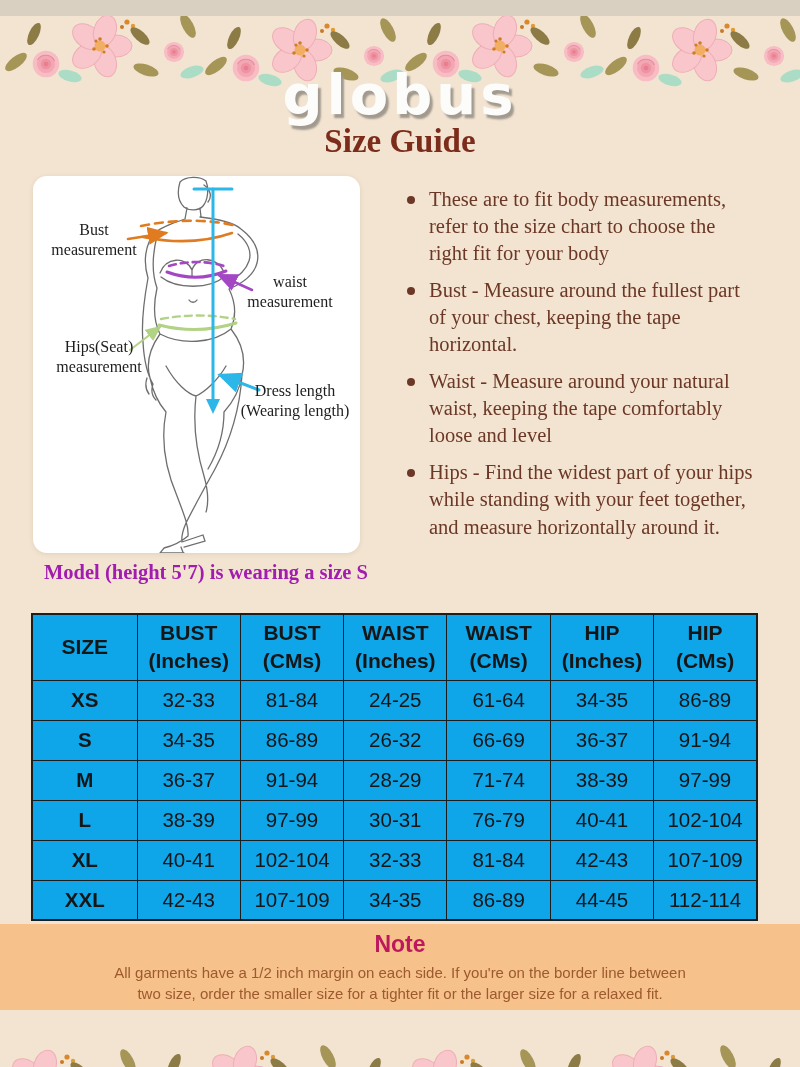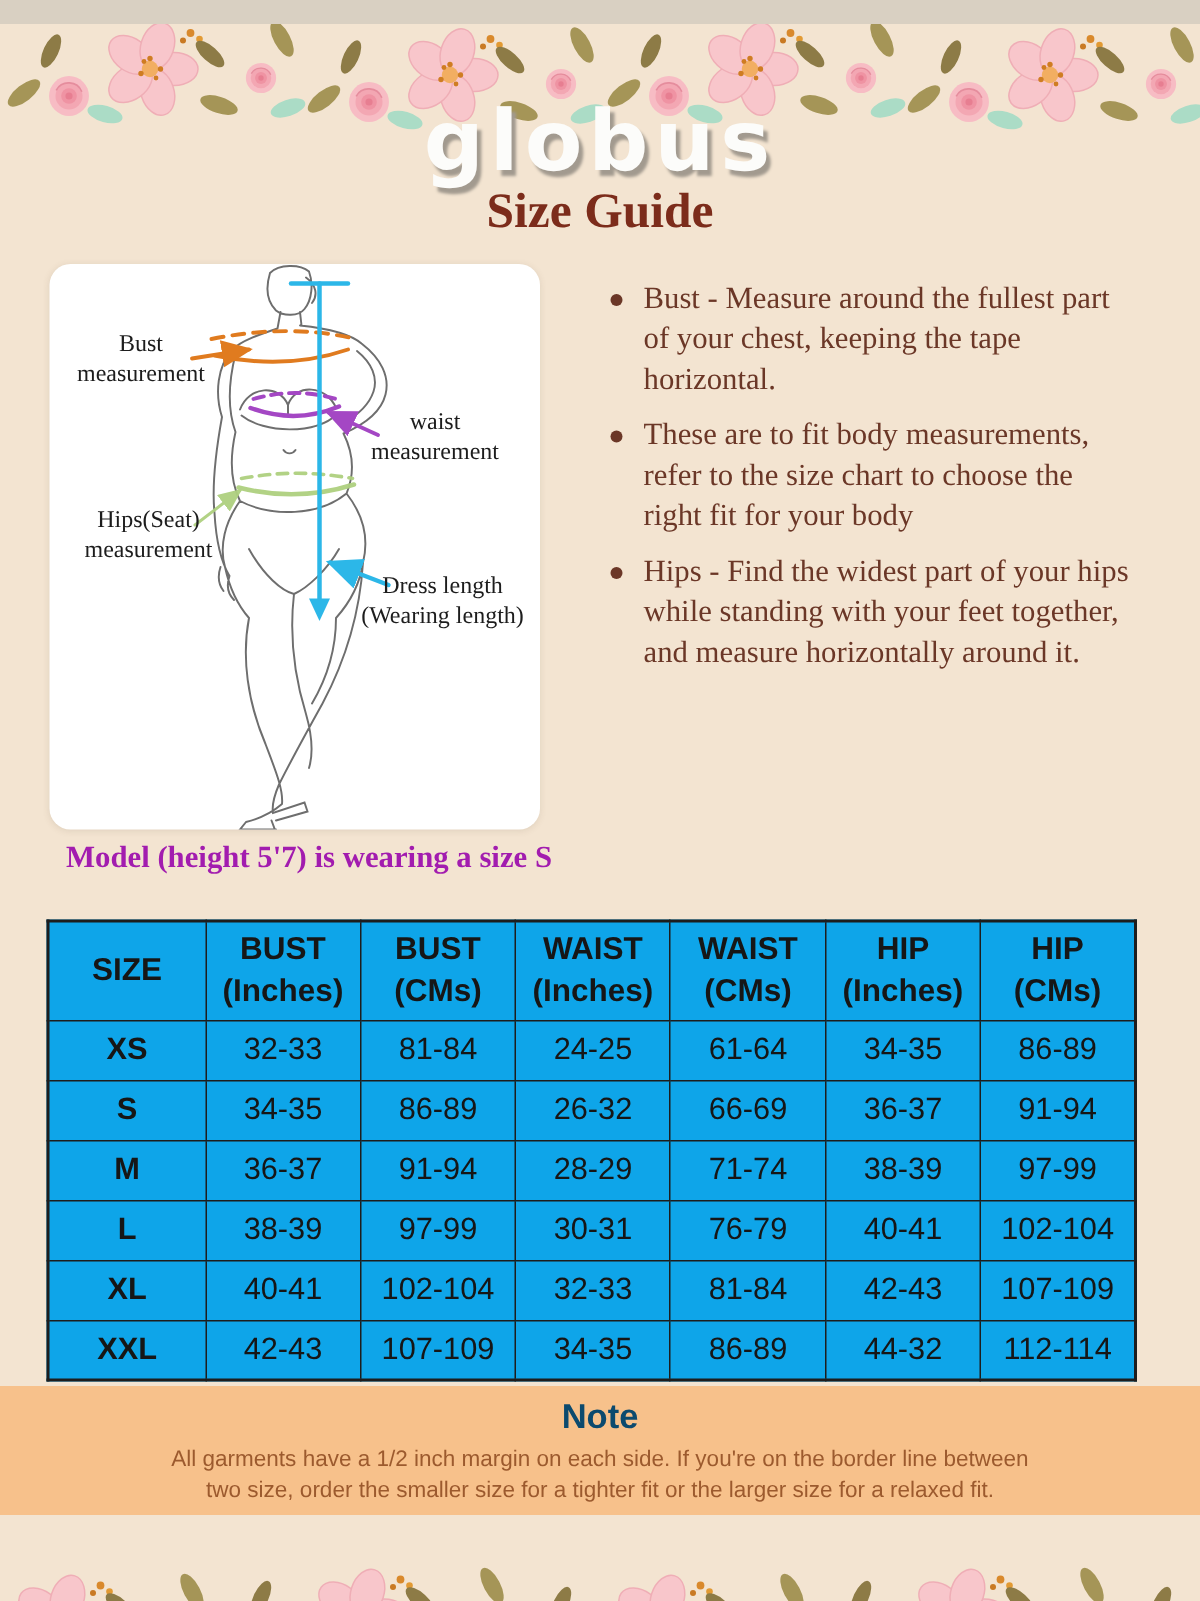--- a/index.html
+++ b/index.html
@@ -65,21 +65,21 @@
   }
   .size-table thead th{ height:66px; font-size:21px; font-weight:bold; }
   .size-table thead th span{ white-space:pre; line-height:1.35; display:inline-block; }
   .size-table tbody td{ height:40px; font-size:20.5px; }
   .size-table tbody td.size-col{ font-weight:bold; }
 
   .note-banner{
     position:absolute; left:0; top:908px; width:800px; height:86px;
     background:#f7c18b; text-align:center;
   }
-  .note-title{ margin-top:7px; font-size:23px; font-weight:bold; color:#0c4a6e; }
+  .note-title{ margin-top:7px; font-size:23px; font-weight:bold; color:#be185d; }
   .note-body{
     margin-top:4px; font-size:15px; line-height:1.4; color:#9c5a2e;
     white-space:pre;
   }
 </style>
 </head>
 <body>
 
 <div class="page">
 
@@ -243,29 +243,35 @@
 measurement</div>
     <div class="dlabel hips">Hips(Seat)
 measurement</div>
     <div class="dlabel dress">Dress length
 (Wearing length)</div>
   </div>
 
   <ul class="tips">
     <li>
       <span class="dot"></span>
+      <span class="tip-text">These are to fit body measurements,
+refer to the size chart to choose the
+right fit for your body</span>
+    </li>
+    <li>
+      <span class="dot"></span>
       <span class="tip-text">Bust - Measure around the fullest part
 of your chest, keeping the tape
 horizontal.</span>
     </li>
     <li>
       <span class="dot"></span>
-      <span class="tip-text">These are to fit body measurements,
-refer to the size chart to choose the
-right fit for your body</span>
+      <span class="tip-text">Waist - Measure around your natural
+waist, keeping the tape comfortably
+loose and level</span>
     </li>
     <li>
       <span class="dot"></span>
       <span class="tip-text">Hips - Find the widest part of your hips
 while standing with your feet together,
 and measure horizontally around it.</span>
     </li>
   </ul>
 
   <p class="model-note">Model (height 5'7) is wearing a size S</p>
@@ -342,21 +348,21 @@
         <td>81-84</td>
         <td>42-43</td>
         <td>107-109</td>
       </tr>
       <tr>
         <td class="size-col">XXL</td>
         <td>42-43</td>
         <td>107-109</td>
         <td>34-35</td>
         <td>86-89</td>
-        <td>44-32</td>
+        <td>44-45</td>
         <td>112-114</td>
       </tr>
     </tbody>
   </table>
 
   <div class="note-banner">
     <div class="note-title">Note</div>
     <div class="note-body">All garments have a 1/2 inch margin on each side. If you're on the border line between
 two size, order the smaller size for a tighter fit or the larger size for a relaxed fit.</div>
   </div>

